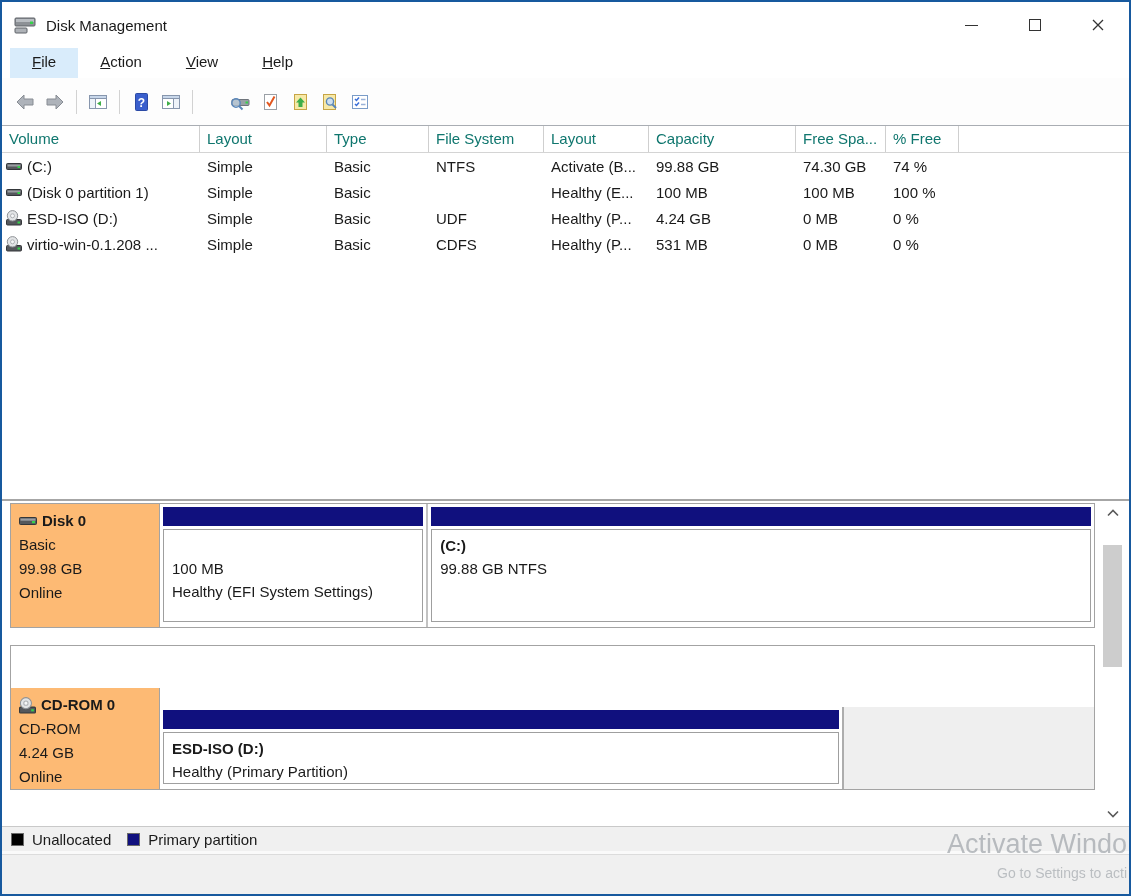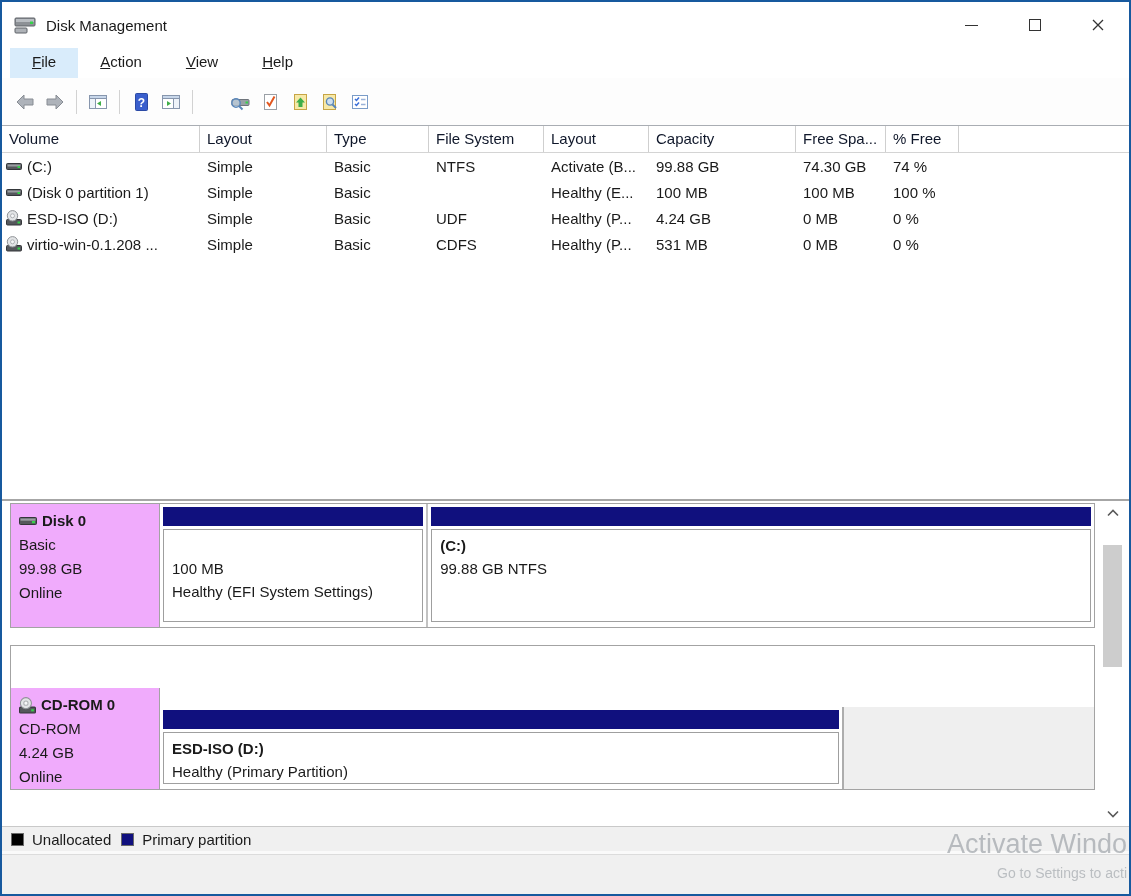--- a/index.html
+++ b/index.html
@@ -24,55 +24,55 @@
 
   
   .toolbar { height:48px; display:flex; align-items:center; padding-left:8px; background:#fdfdfd; border-bottom:1px solid #a9adb3; flex:0 0 auto; }
   .tb-btn { width:30px; height:30px; display:flex; align-items:center; justify-content:center; }
   .tb-sep { width:1px; height:24px; background:#d2d2d2; margin:0 6px; }
   .tb-gap { width:26px; }
 
   
   .listpane { height:348px; background:#fff; flex:0 0 auto; overflow:hidden; }
   .lv-header { display:flex; height:27px; border-bottom:1px solid #d4d4d4; }
-  .lv-hcell { padding:4px 0 0 7px; border-right:1px solid #cfcfcf; color:#0f172a; white-space:nowrap; overflow:hidden; }
+  .lv-hcell { padding:4px 0 0 7px; border-right:1px solid #cfcfcf; color:#0f766e; white-space:nowrap; overflow:hidden; }
   .lv-row { display:flex; height:26px; align-items:center; }
   .lv-cell { padding-left:7px; white-space:nowrap; overflow:hidden; }
   .lv-cell.vol { display:flex; align-items:center; gap:5px; padding-left:4px; }
   .c0{width:198px} .c1{width:127px} .c2{width:102px} .c3{width:115px} .c4{width:105px} .c5{width:147px} .c6{width:90px} .c7{width:73px} .cf{flex:1; border-right:none;}
 
   
   .splitter { height:27px; background:#fff; border-bottom:2px solid #a6a6a6; flex:0 0 auto; }
 
   
   .bottompane { position:relative; height:325px; background:#fff; flex:0 0 auto; }
   .disk-row { position:absolute; left:8px; width:1085px; display:flex; border:1px solid #a3a3a3; background:#fff; }
   .disk-row.row-disk0 { top:2px; height:125px; }
   .disk-row.row-cdrom { top:144px; height:145px;align-items:flex-end; }
-  .disk-hdr { width:149px; flex:0 0 auto; background:#f0abfc; border-right:1px solid #a3a3a3; padding:5px 6px 0 8px; line-height:24px; }
+  .disk-hdr { width:149px; flex:0 0 auto; background:#fdba74; border-right:1px solid #a3a3a3; padding:5px 6px 0 8px; line-height:24px; }
   .disk-hdr .dname { font-weight:bold; display:flex; align-items:center; gap:5px; }
   .parts { flex:1; display:flex; min-width:0; }
   .part { display:flex; flex-direction:column; padding:3px; min-width:0; }
   .part + .part { border-left:2px solid #c2c2c2; }
   .p-efi { width:28.5%; flex:0 0 auto; }
   .p-c { flex:1; }
   .p-esd { width:73%; flex:0 0 auto; }
   .band { height:19px; flex:0 0 auto; }
   .pbody { flex:1; border:1px solid #9f9f9f; margin-top:3px; margin-bottom:2px; background:#fff; padding:4px 4px 0 8px; line-height:23px; overflow:hidden; white-space:nowrap; }
   .pname { font-weight:bold; min-height:23px; }
   .cd-empty { flex:1; background:#efefef; border-left:2px solid #adadad; }
 
   
   .vscroll { position:absolute; right:5px; top:0; bottom:0; width:23px; background:#fff; }
   .sb-arrow { position:absolute; left:0; width:100%; height:20px; display:flex; align-items:center; justify-content:center; }
   .sb-up { top:2px; } .sb-down { bottom:2px; }
   .sb-thumb { position:absolute; left:2px; right:2px; top:44px; height:122px; background:#cdcdcd; }
 
   
-  .legendbar { height:25px; background:#f0f0f0; border-top:1px solid #c9c9c9; display:flex; align-items:center; gap:10px; padding-left:9px; flex:0 0 auto; }
+  .legendbar { height:25px; background:#f0f0f0; border-top:1px solid #c9c9c9; display:flex; align-items:center; gap:16px; padding-left:9px; flex:0 0 auto; }
   .lg-item { display:flex; align-items:center; gap:8px; }
   .lg-swatch { width:13px; height:13px; border:1px solid #6a6a6a; flex:0 0 auto; }
   .bar-gap { height:3px; background:#fafafa; flex:0 0 auto; }
   .statusbar { flex:1; background:#f0f0f0; border-top:1px solid #dcdcdc; }
 
   
   .watermark { position:absolute; right:2px; top:826px; text-align:right; z-index:10; pointer-events:none; color:#a4a9ae; }
   .wm1 { font-size:27px; line-height:32px; opacity:.75; }
   .wm2 { font-size:14px; line-height:26px; opacity:.7; }
 </style>

